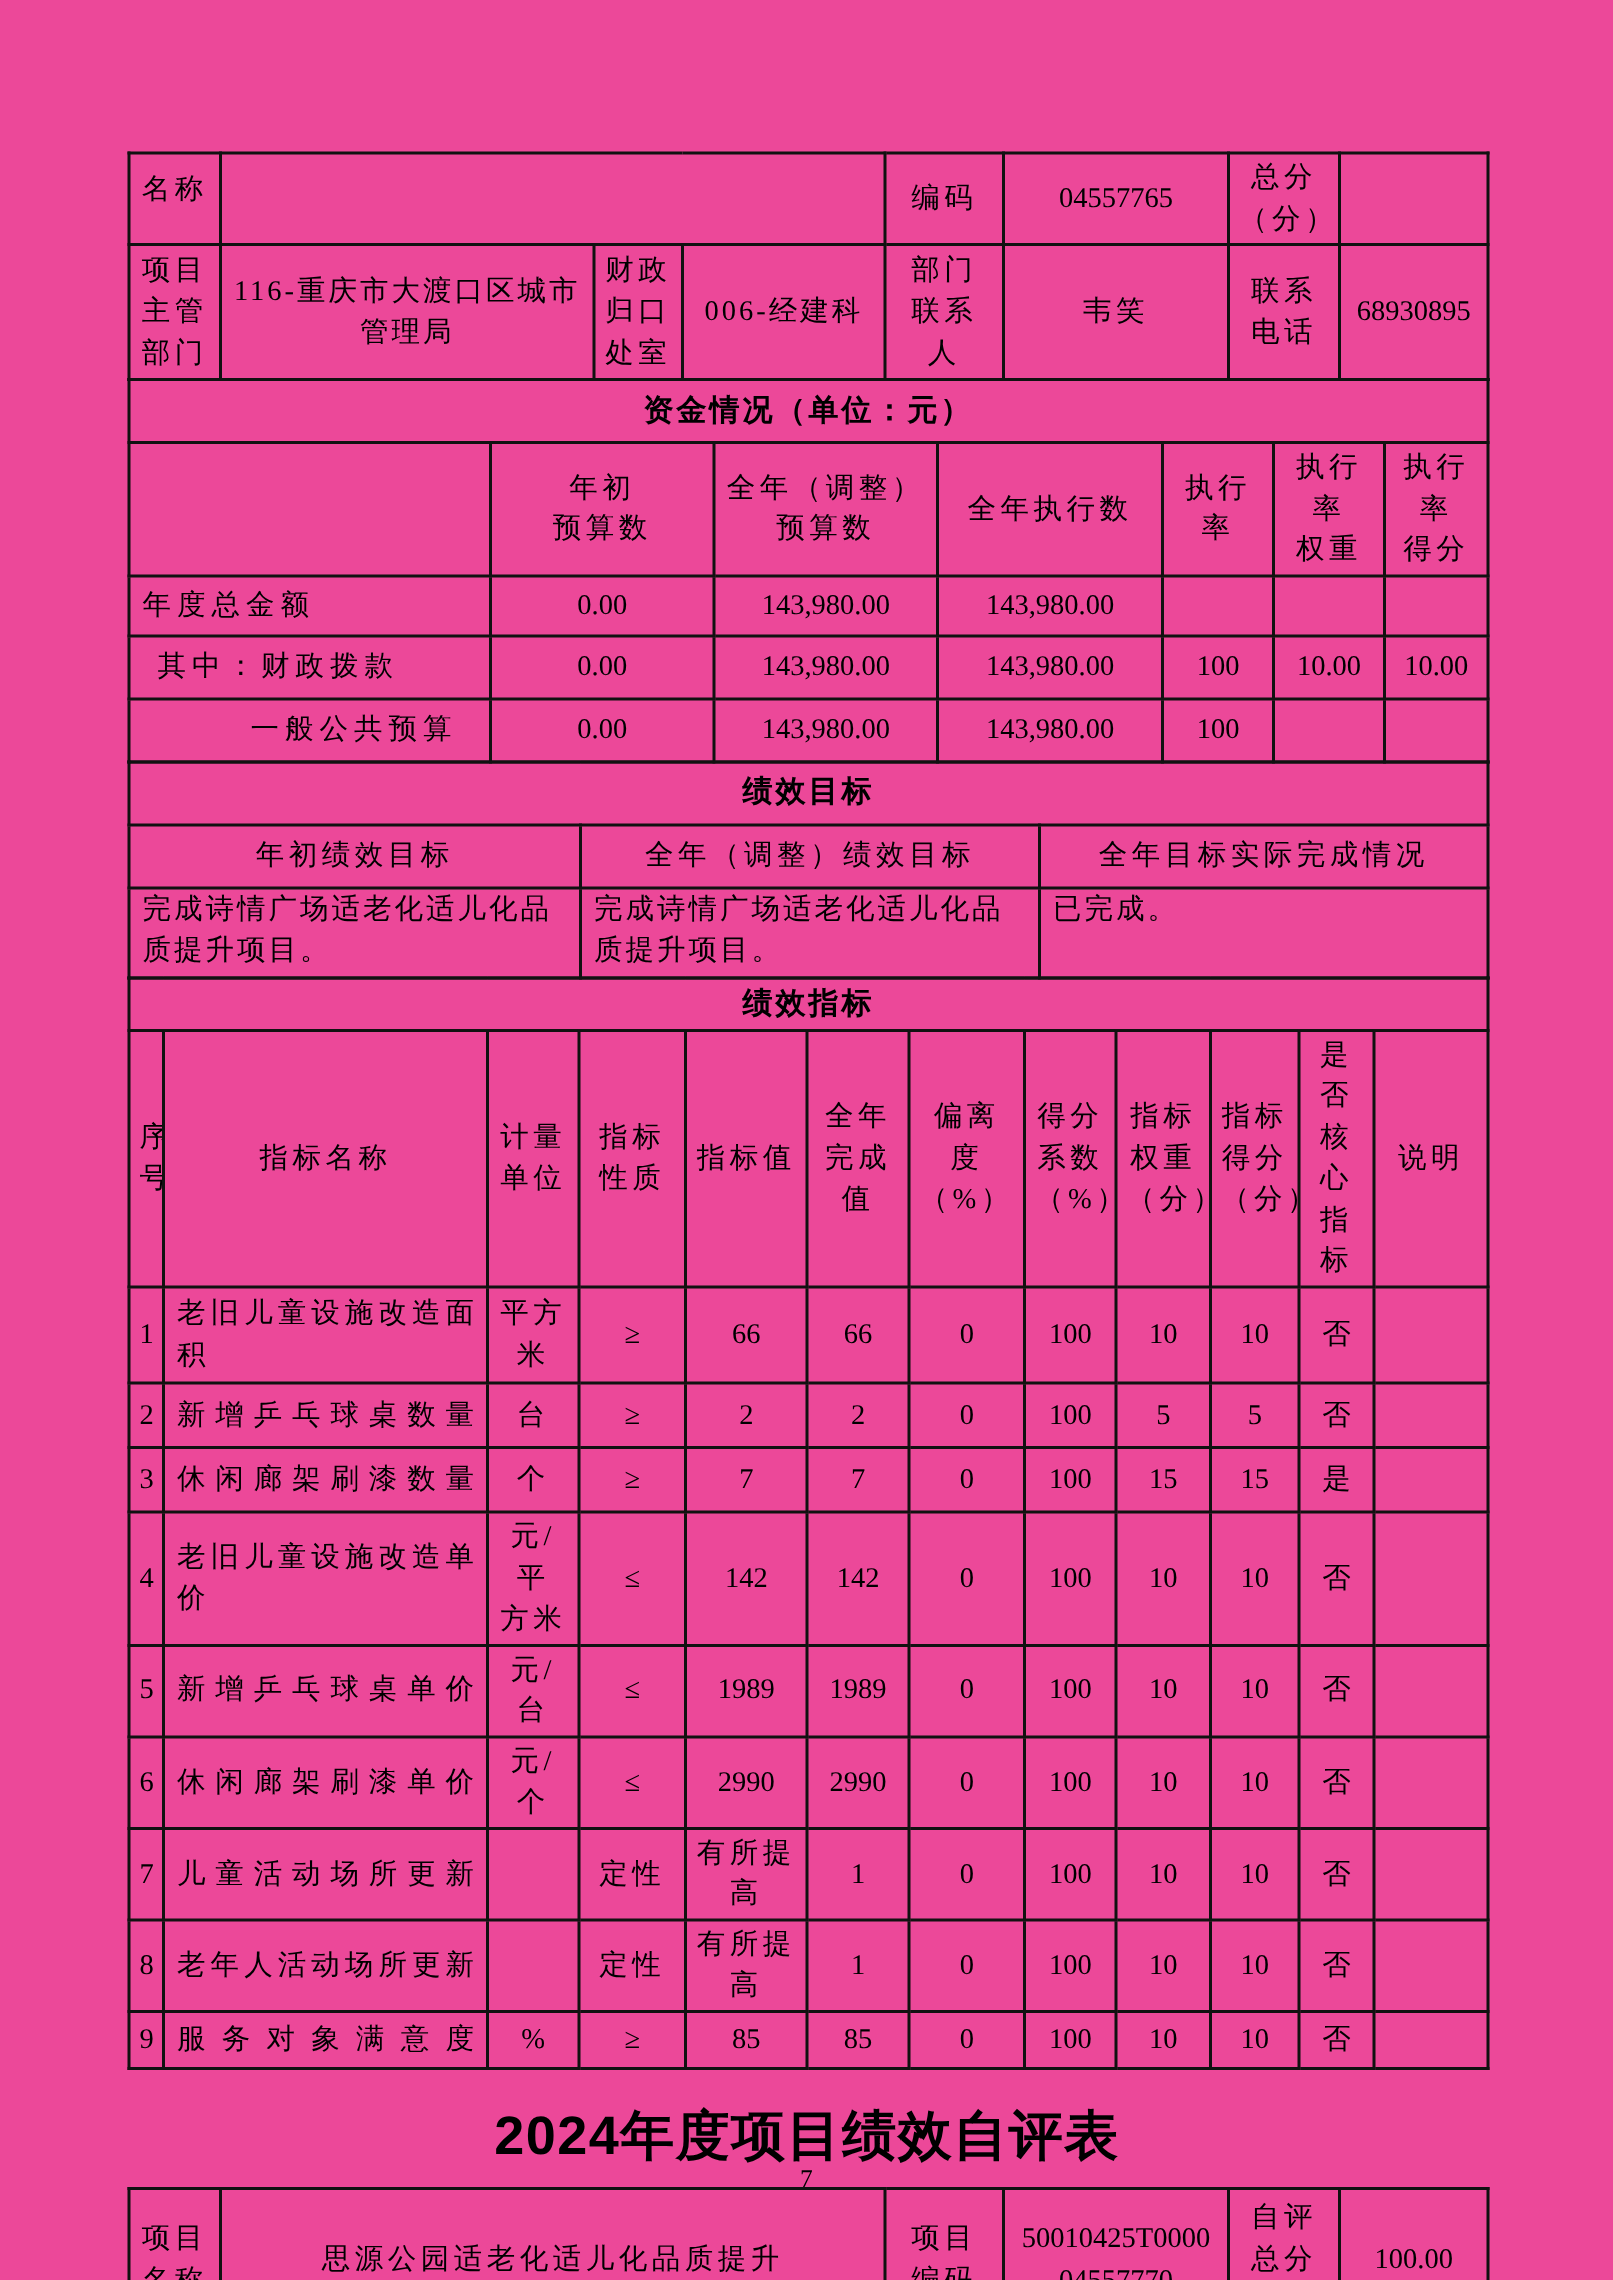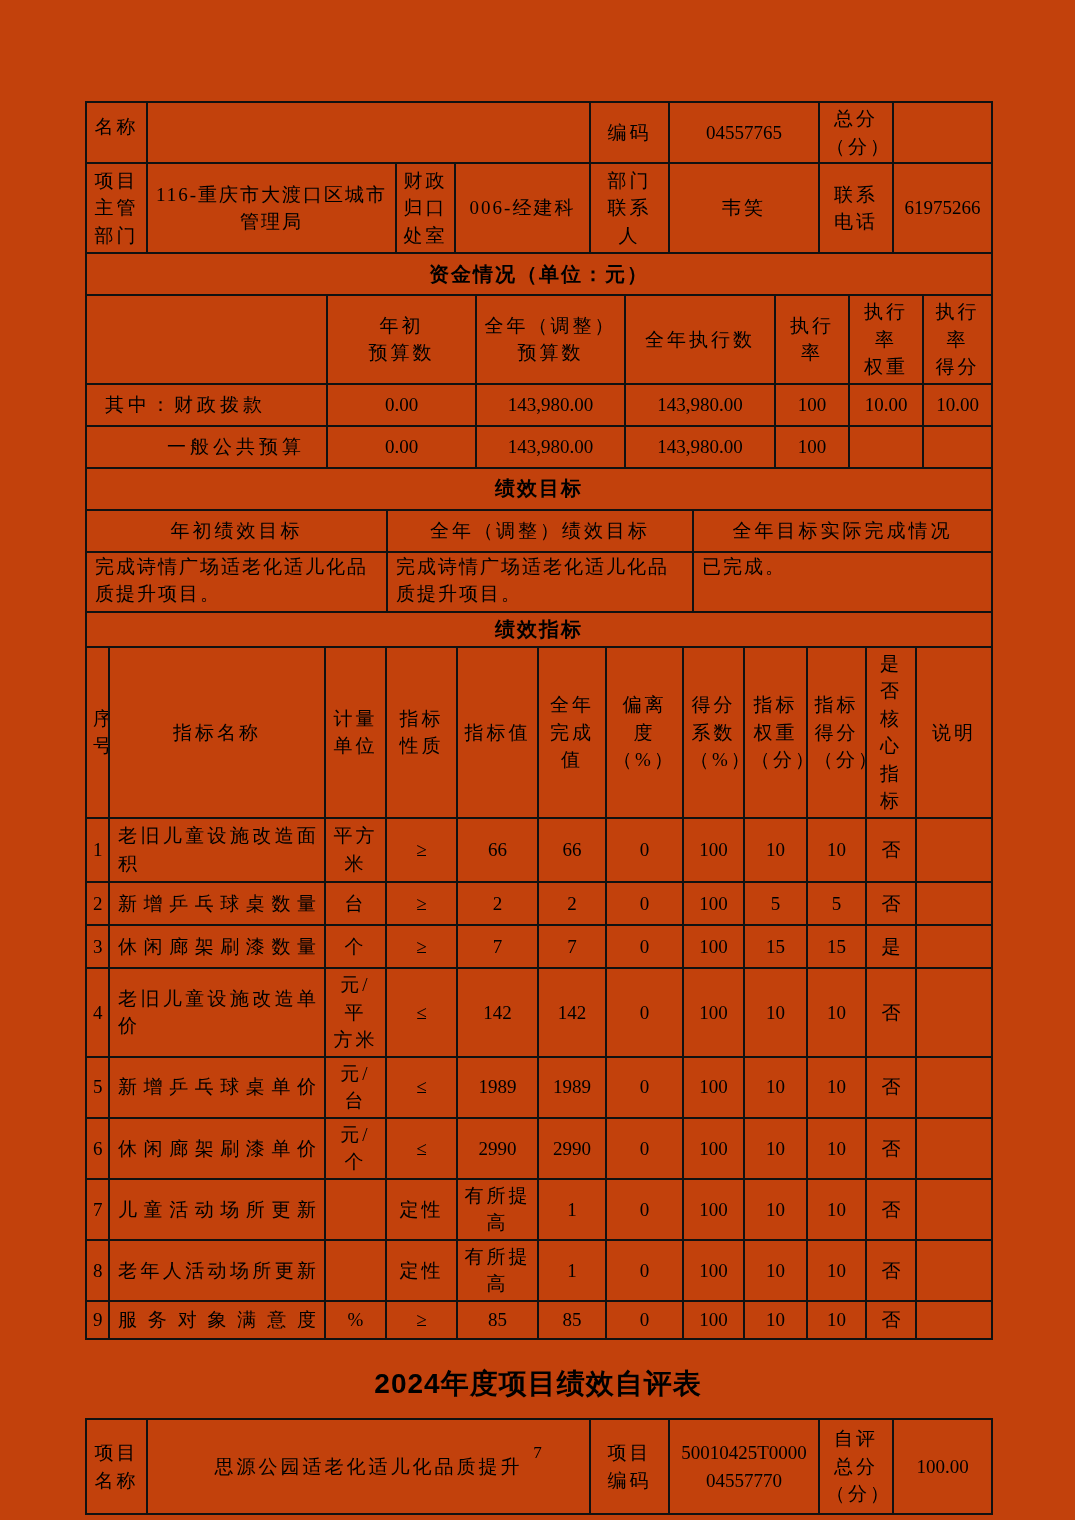--- a/index.html
+++ b/index.html
@@ -1,19 +1,19 @@
 <!DOCTYPE html>
 <html><head>
 <meta charset="utf-8">
 <style>
   html,body{margin:0;padding:0;background:#ffffff;}
   .page{
     position:relative;
     width:1075px;height:1520px;
-    background:#c2410c;
+    background:#ec4899;
     font-family:"Liberation Serif","DejaVu Serif",serif;
     color:#000000;
     overflow:hidden;
   }
   .content{position:absolute;left:85px;top:101px;width:906px;}
   table{border-collapse:collapse;table-layout:fixed;width:906px;}
   table + table{margin-top:-2px;}
   td{
     border:2px solid #111111;
     text-align:center;
@@ -31,21 +31,21 @@
   .lab0{text-align:left;letter-spacing:4px;padding-left:8px;}
   .lab1{text-align:left;letter-spacing:4px;padding-left:18px;}
   .lab2{text-align:left;letter-spacing:4px;padding-left:80px;margin-top:42px;}
   .goal{text-align:left;vertical-align:top;letter-spacing:2px;padding:0 8px;}
   .topcell{vertical-align:top;padding-top:10px;}
   .doc-title{
     margin-top:26px;
     text-align:center;
     font-family:"Liberation Sans","DejaVu Sans",sans-serif;
     font-weight:bold;
-    font-size:28px;
+    font-size:36px;
     letter-spacing:1px;
     height:36px;line-height:36px;
   }
   .second-table{margin-top:16px;}
   .footer{
     position:absolute;left:0;right:0;top:1443px;
     text-align:center;font-size:17px;
   }
 </style>
 </head>
@@ -83,21 +83,21 @@
 管理局</td>
         <td class="ls">财政
 归口
 处室</td>
         <td class="ls2">006-经建科</td>
         <td class="ls">部门
 联系人</td>
         <td class="ls">韦笑</td>
         <td class="ls">联系
 电话</td>
-        <td>61975266</td>
+        <td>68930895</td>
       </tr>
     </tbody>
       </table>
 
     <table>
       <colgroup>
         <col style="width:241px">
           <col style="width:149px">
           <col style="width:149px">
           <col style="width:150px">
@@ -114,20 +114,29 @@
         <td class="ls">年初
 预算数</td>
         <td class="ls">全年（调整）
 预算数</td>
         <td class="ls">全年执行数</td>
         <td class="ls">执行率</td>
         <td class="ls">执行率
 权重</td>
         <td class="ls">执行率
 得分</td>
+      </tr>
+      <tr style="height:40px">
+        <td class="lab0">年度总金额</td>
+        <td>0.00</td>
+        <td>143,980.00</td>
+        <td>143,980.00</td>
+        <td></td>
+        <td></td>
+        <td></td>
       </tr>
       <tr style="height:42px">
         <td class="lab1">其中：财政拨款</td>
         <td>0.00</td>
         <td>143,980.00</td>
         <td>143,980.00</td>
         <td>100</td>
         <td>10.00</td>
         <td>10.00</td>
       </tr>

